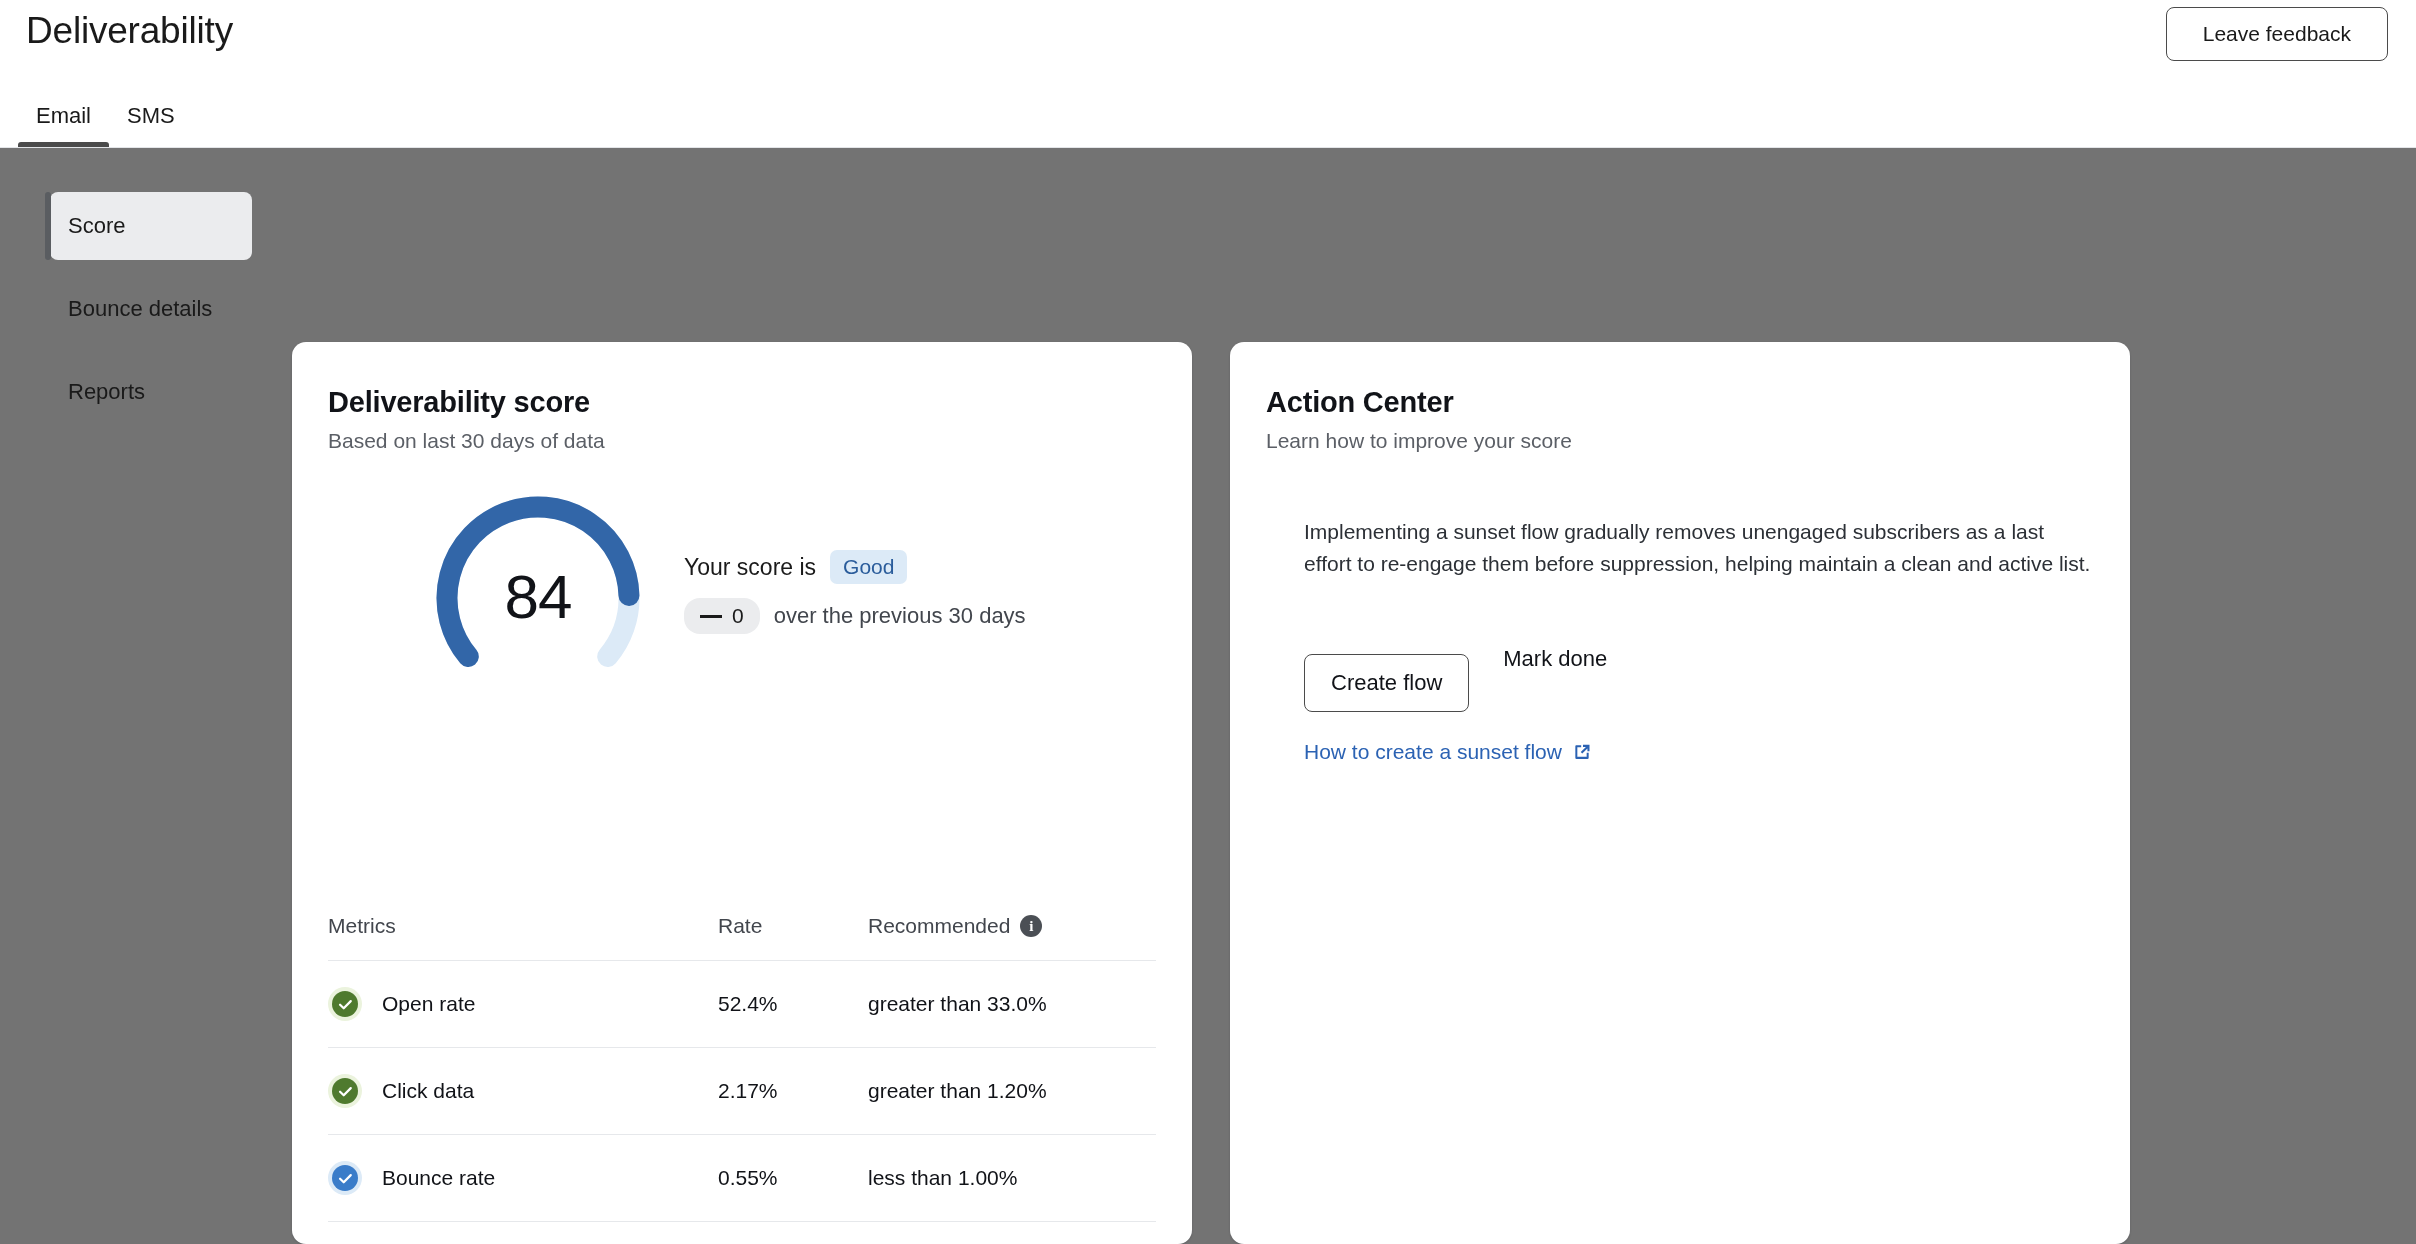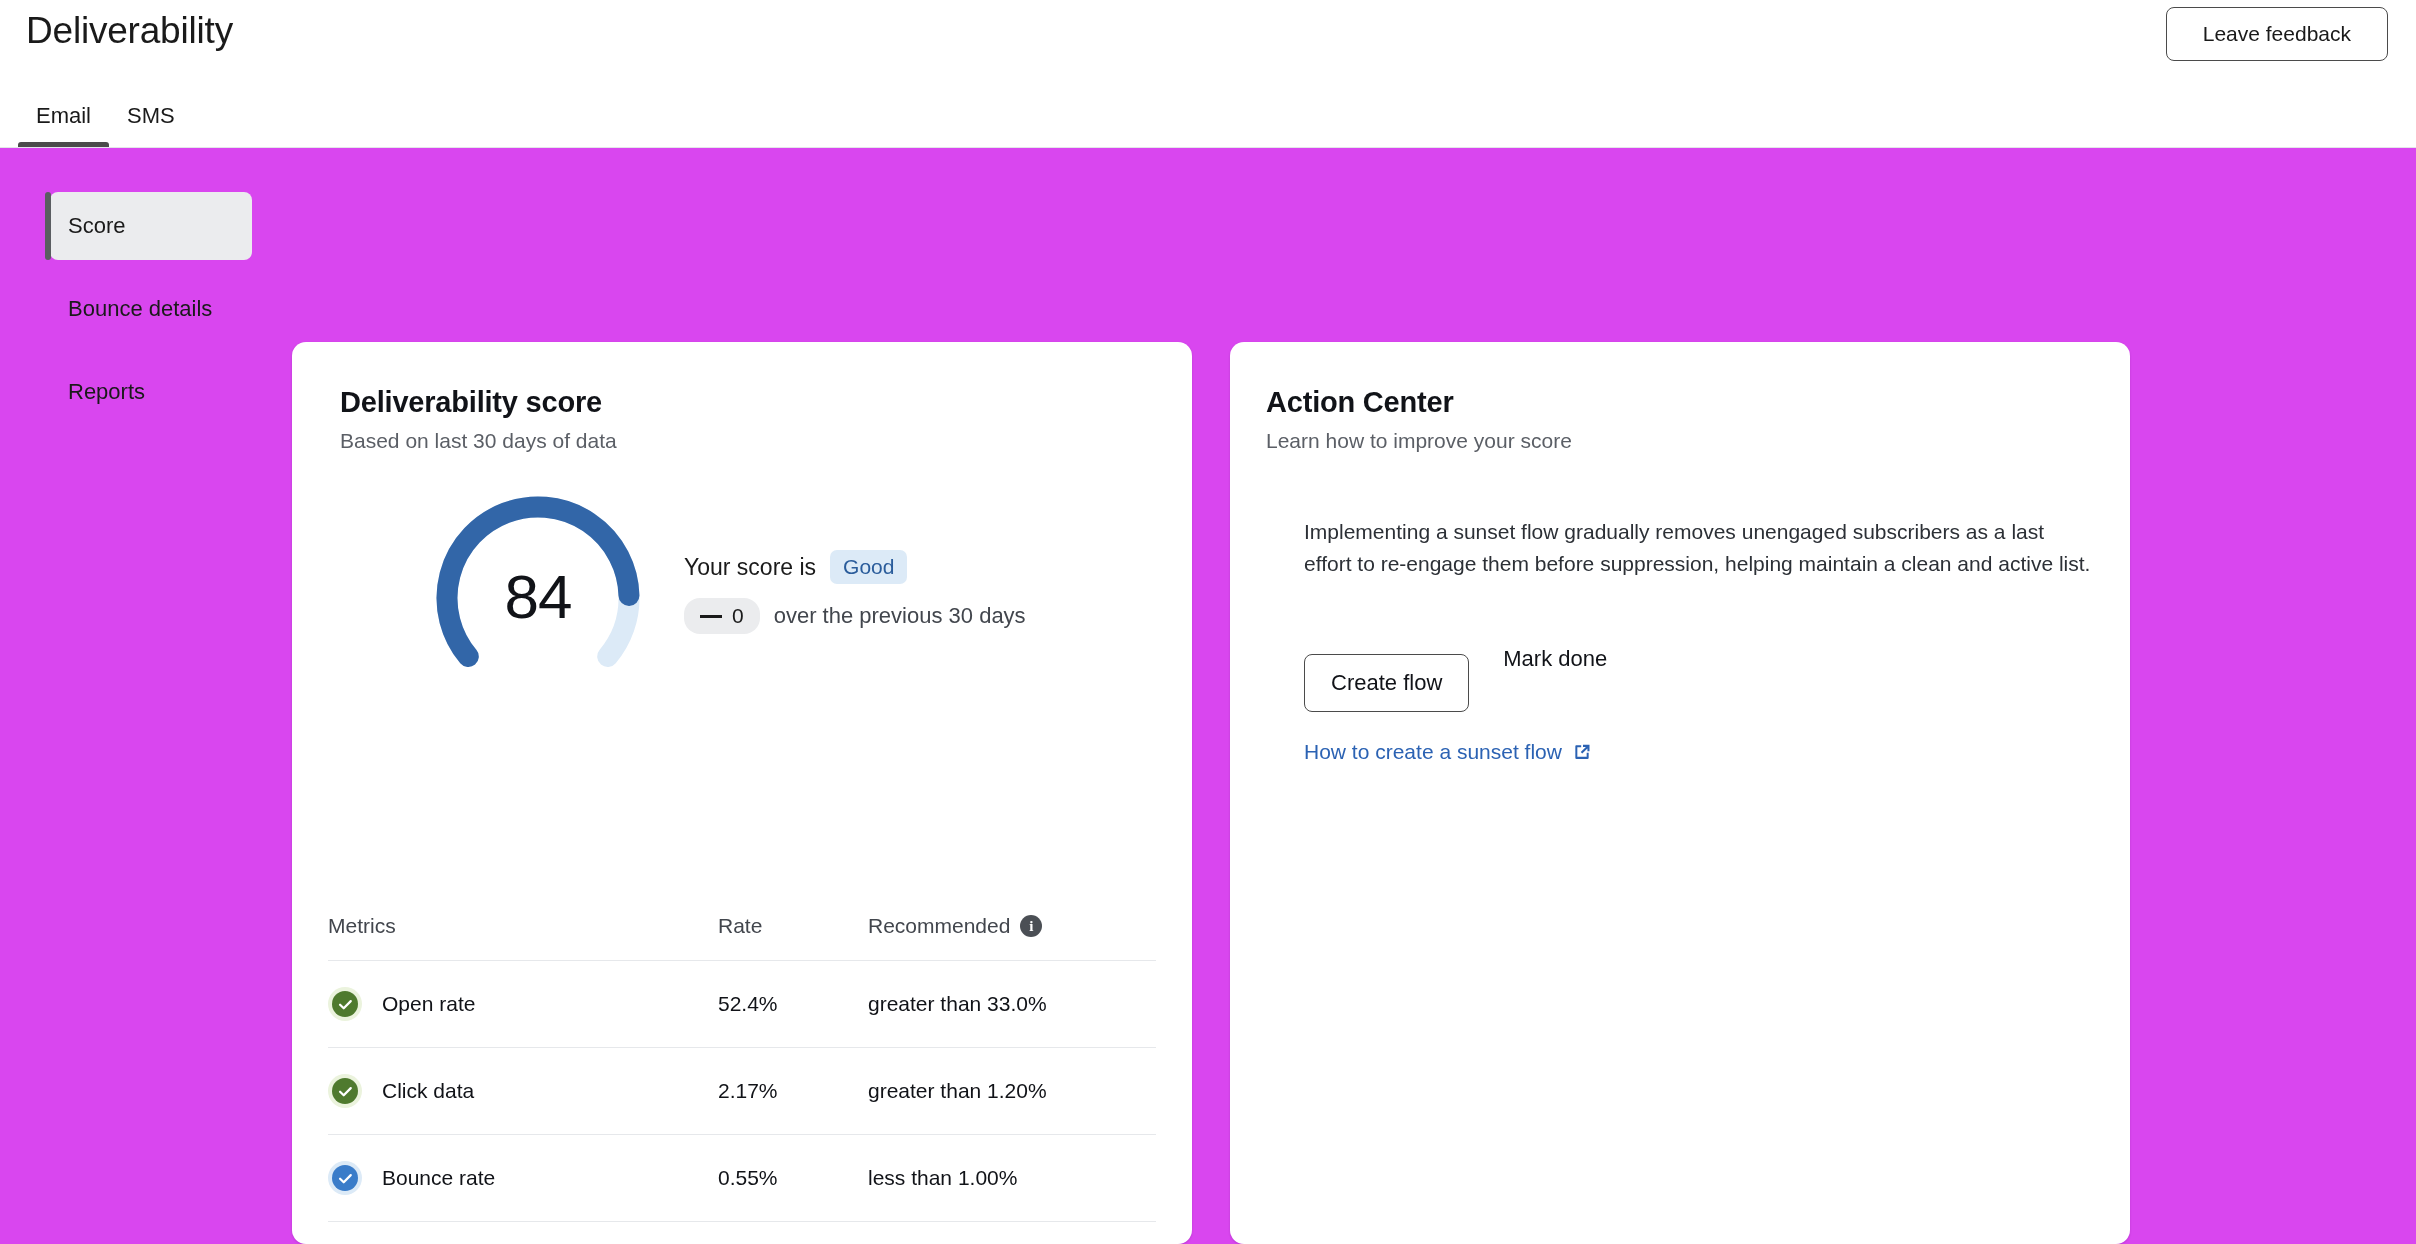--- a/index.html
+++ b/index.html
@@ -65,21 +65,21 @@
     height: 5px;
     background: #4B4B4B;
     border-radius: 3px 3px 0 0;
   }
 
   
   .body-wrap {
     position: relative;
     width: 2416px;
     height: 1096px;
-    background: #d946ef;
+    background: #737373;
   }
 
   
   .sidebar {
     position: absolute;
     left: 0; top: 0;
     width: 290px;
     padding-top: 44px;
   }
   .side-item {
@@ -124,21 +124,21 @@
     color: #111318;
     letter-spacing: -0.2px;
   }
   .card-sub {
     font-size: 21px;
     color: #5B5F66;
     margin-top: 10px;
   }
 
   
-  .score-head { position: absolute; left: 48px; top: 44px; }
+  .score-head { position: absolute; left: 36px; top: 44px; }
 
   .gauge-row {
     position: absolute;
     left: 0; top: 150px;
     width: 900px;
     height: 220px;
   }
   .gauge {
     position: absolute;
     left: 140px; top: 0;

